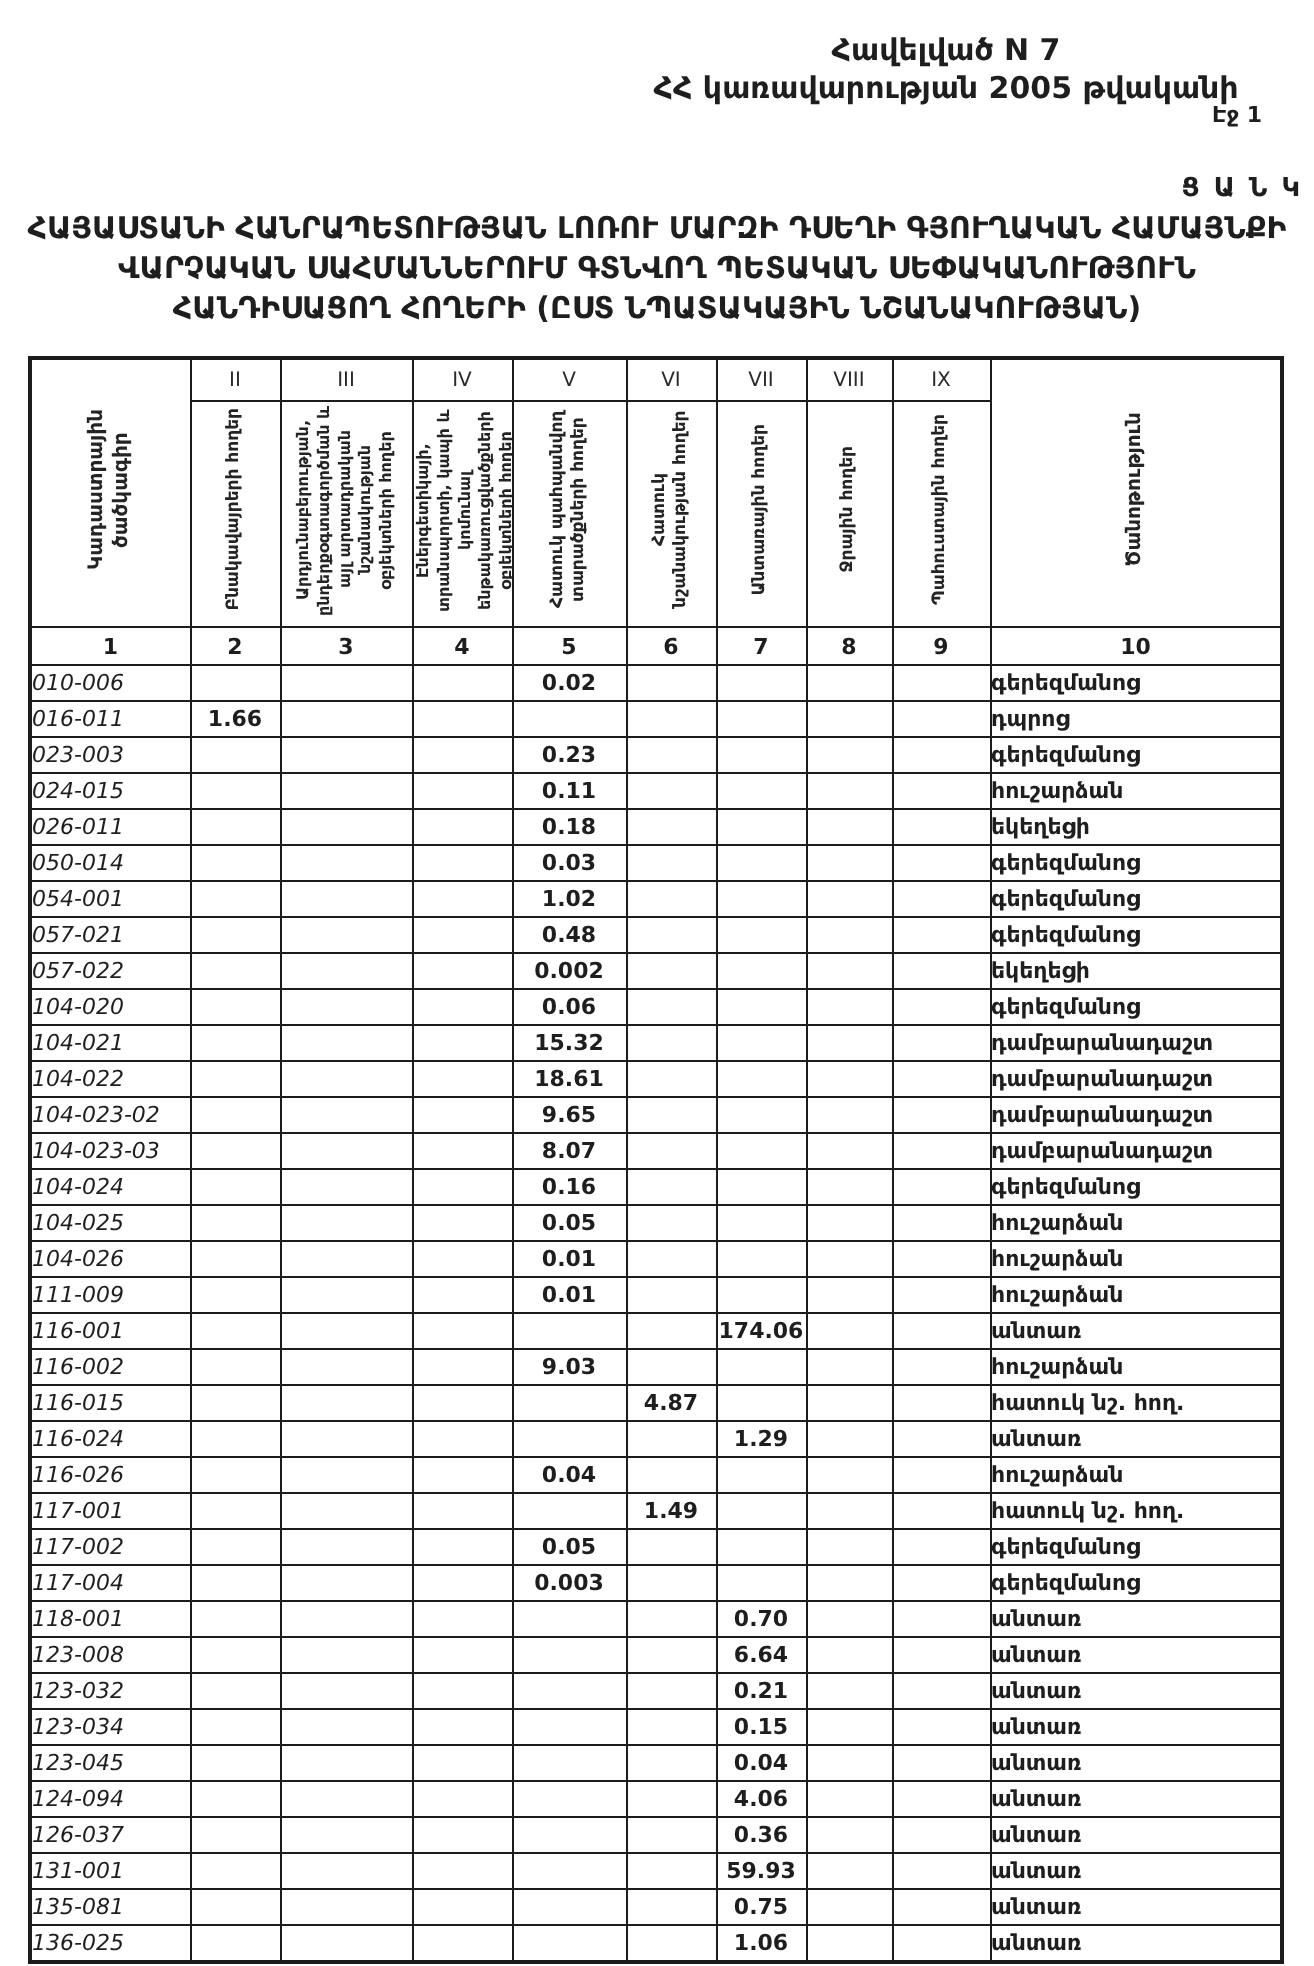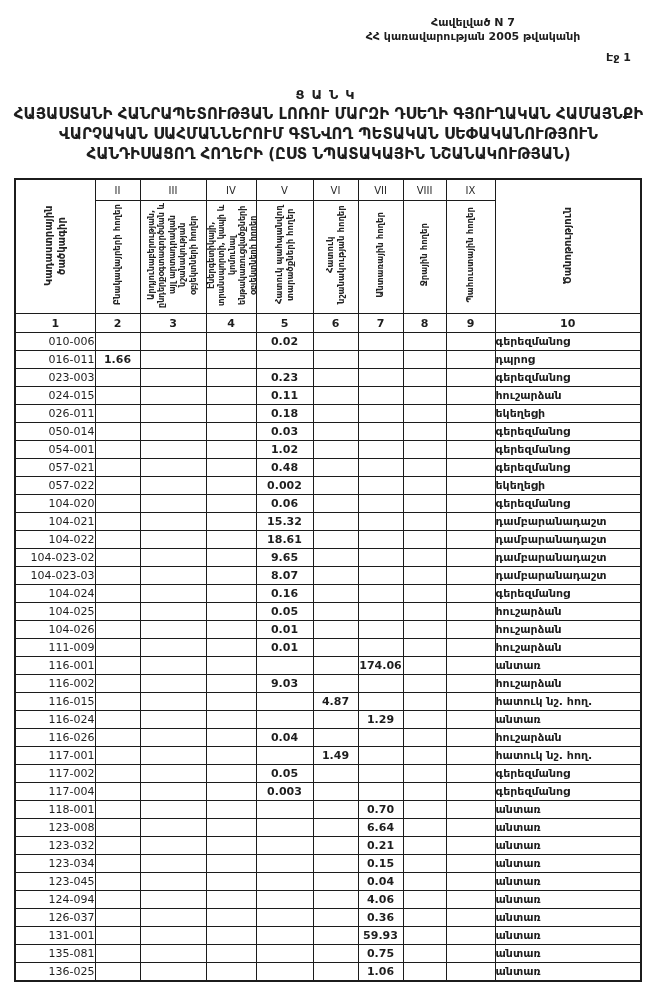--- a/index.html
+++ b/index.html
@@ -11,25 +11,25 @@
     color:#1e1e1e;
     overflow:hidden;
     margin:0 auto;
   }
   .page-num{
     position:absolute;top:3px;right:26px;
     font-size:11px;font-weight:700;margin-top:48px;
   }
   .appendix-block{
     position:absolute;top:16px;left:318px;width:310px;
-    text-align:center;font-size:11px;font-weight:700;line-height:1.25;
+    text-align:center;font-size:15px;font-weight:700;line-height:1.25;
   }
   .doc-title{
     position:absolute;top:87px;left:0;width:657px;
-    text-align:center;font-size:13px;font-weight:700;letter-spacing:7px;
+    text-align:right;font-size:13px;font-weight:700;letter-spacing:7px;
   }
   .doc-subtitle{
     position:absolute;top:105px;left:8px;width:641px;
     text-align:center;font-size:15px;font-weight:700;line-height:1.32;
   }
   table.lands{
     position:absolute;left:14px;top:178px;
     border-collapse:collapse;table-layout:fixed;
     width:626px;
     border:2px solid #1c1c1c;
@@ -37,21 +37,21 @@
   table.lands td{
     border:1px solid #1c1c1c;
     padding:0;
     overflow:hidden;
     vertical-align:middle;
   }
   tr.roman-row td{height:20px;text-align:center;font-size:10px;font-weight:400;color:#2a2a2a;}
   tr.rotated-row td{height:112px;text-align:center;}
   tr.numbers-row td{height:18px;text-align:center;font-size:11px;font-weight:700;}
   tr.data-row td{height:17px;font-size:11px;}
-  td.code{text-align:right;padding-left:4px;font-weight:400;}
+  td.code{text-align:left;padding-left:4px;font-weight:400;font-style:italic;}
   td.num{text-align:center;font-weight:700;}
   td.note{text-align:left;padding-left:5px;font-weight:700;font-size:11px;}
   .vtext{
     display:inline-block;
     writing-mode:vertical-rl;
     transform:rotate(180deg);
     font-weight:700;
     font-size:8.5px;
     line-height:1.25;
     max-height:106px;

